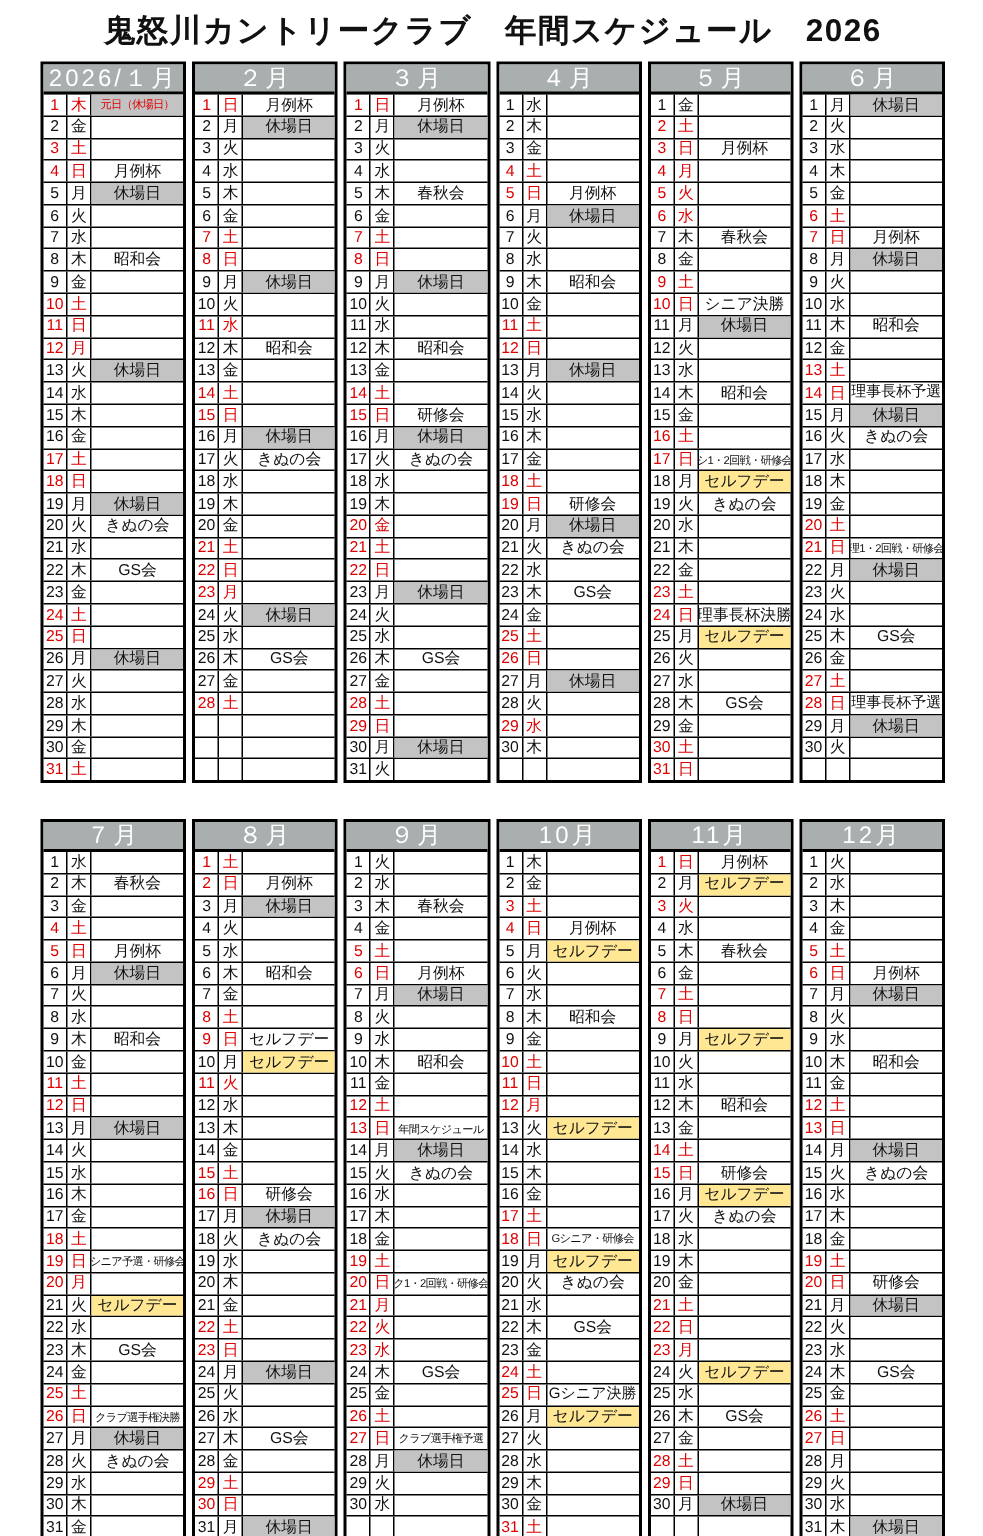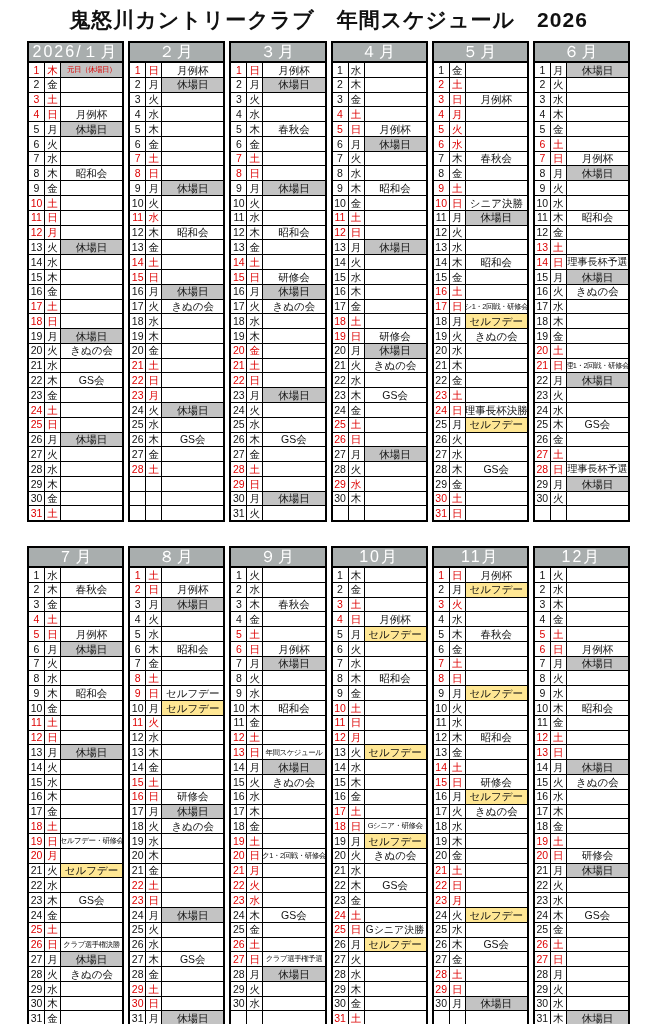--- a/index.html
+++ b/index.html
@@ -1076,21 +1076,21 @@
           <div class="c ev"></div>
         </div>
         <div class="d-row">
           <div class="c num red">18</div>
           <div class="c wd red">土</div>
           <div class="c ev"></div>
         </div>
         <div class="d-row">
           <div class="c num red">19</div>
           <div class="c wd red">日</div>
-          <div class="c ev xs">セルフデー・研修会</div>
+          <div class="c ev xs">シニア予選・研修会</div>
         </div>
         <div class="d-row">
           <div class="c num red">20</div>
           <div class="c wd red">月</div>
           <div class="c ev"></div>
         </div>
         <div class="d-row">
           <div class="c num">21</div>
           <div class="c wd">火</div>
           <div class="c ev bg-yellow">セルフデー</div>

